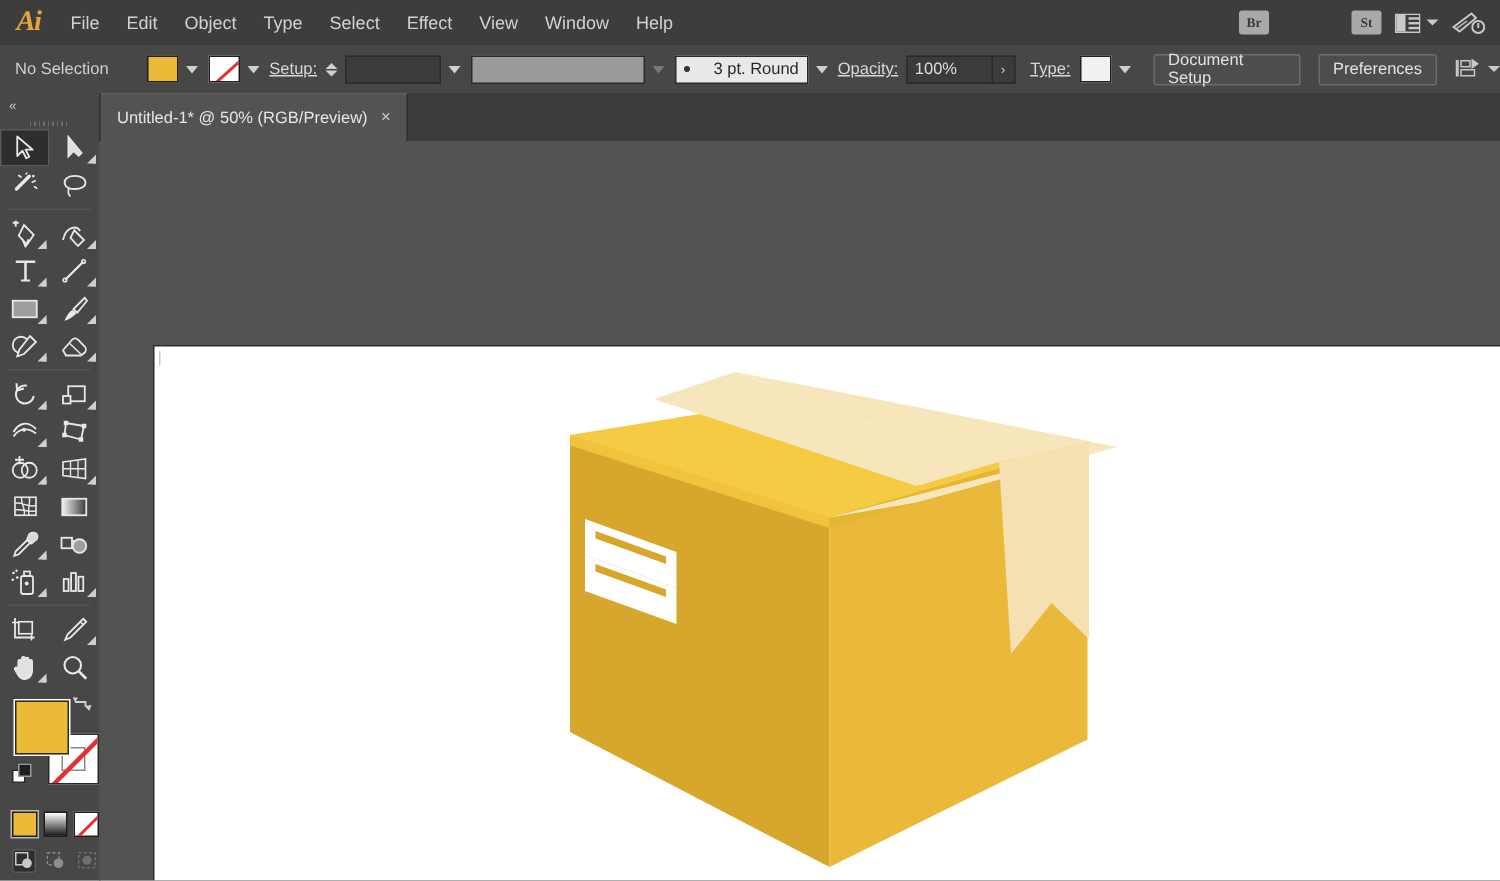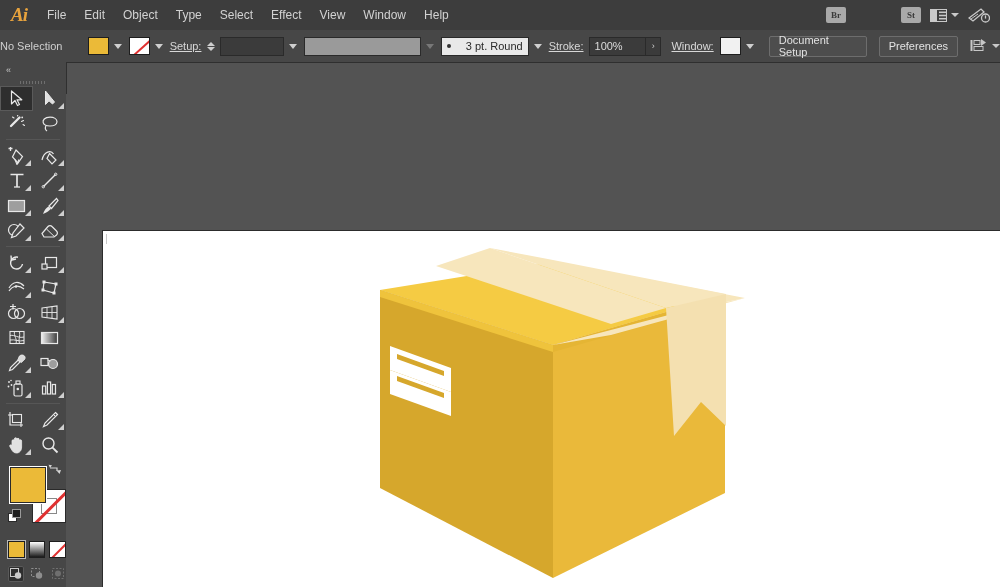--- a/index.html
+++ b/index.html
@@ -36,21 +36,21 @@
   }
   .wsicon{display:flex;align-items:center;gap:4px;}
   .chev{width:0;height:0;border-left:4px solid transparent;border-right:4px solid transparent;border-top:4px solid #c9c9c9;}
 
   
   .controlbar{
     position:absolute;left:0;top:30px;width:1000px;height:32px;
     background:#474747;display:flex;align-items:center;
     border-bottom:1px solid #2f2f2f;
   }
-  .cb-sel{width:92px;font-size:11px;color:#cfcfcf;}
+  .cb-sel{width:92px;padding-left:10px;font-size:11px;color:#cfcfcf;}
   .swatch{
     width:22px;height:18px;border:1px solid #1e1e1e;box-sizing:border-box;
   }
   .swatch.none{background:#fff;position:relative;overflow:hidden;}
   .swatch.none:after{
     content:"";position:absolute;left:-4px;top:8px;width:34px;height:2px;
     background:#e03131;transform:rotate(-42deg);
   }
   .dd{
     width:0;height:0;border-left:4px solid transparent;border-right:4px solid transparent;
@@ -221,42 +221,48 @@
 
     <div class="field brush"></div>
     <span class="dd dim"></span>
 
     <div class="field profile">
       <span class="dotglyph"></span>
       <span>3 pt. Round</span>
     </div>
     <span class="dd"></span>
 
-    <span class="lbl"><u><span>Stroke:</span></u></span>
+    <span class="lbl"><u><span>Opacity:</span></u></span>
     <div class="field opac" style="margin-left:5px">100%</div>
     <div class="arrowbtn">›</div>
 
-    <span class="lbl" style="margin-left:10px"><u><span>Window:</span></u></span>
+    <span class="lbl" style="margin-left:10px"><u><span>Type:</span></u></span>
     <div class="stylebox" style="margin-left:6px"></div>
     <span class="dd"></span>
 
     <div class="pillbtn" style="margin-left:8px">Document Setup</div>
     <div class="pillbtn" style="margin-left:12px">Preferences</div>
 
     <span style="margin-left:12px;display:flex;align-items:center;gap:5px">
       <svg width="17" height="14" viewBox="0 0 17 14">
         <rect x="0.5" y="1" width="2" height="11" fill="#c7c7c7"></rect>
         <rect x="4" y="1.5" width="6" height="4" fill="none" stroke="#c7c7c7"></rect>
         <rect x="4" y="7.5" width="9" height="4" fill="none" stroke="#c7c7c7"></rect>
         <path d="M11 0 L16 3.5 L11 7 Z" fill="#c7c7c7"></path>
       </svg>
       <span class="chev"></span>
     </span>
   </div>
 
+  <div class="tabbar">
+    <div class="doctab">
+      <span>Untitled-1* @ 50% (RGB/Preview)</span>
+      <span class="closex">×</span>
+    </div>
+  </div>
 
   <div class="toolbar">
     <div class="tb-collapse">«</div>
     <div class="tb-grip">
         <b></b>
       </div>
 
     <div class="tgrid">
 
       <div class="tool active">

